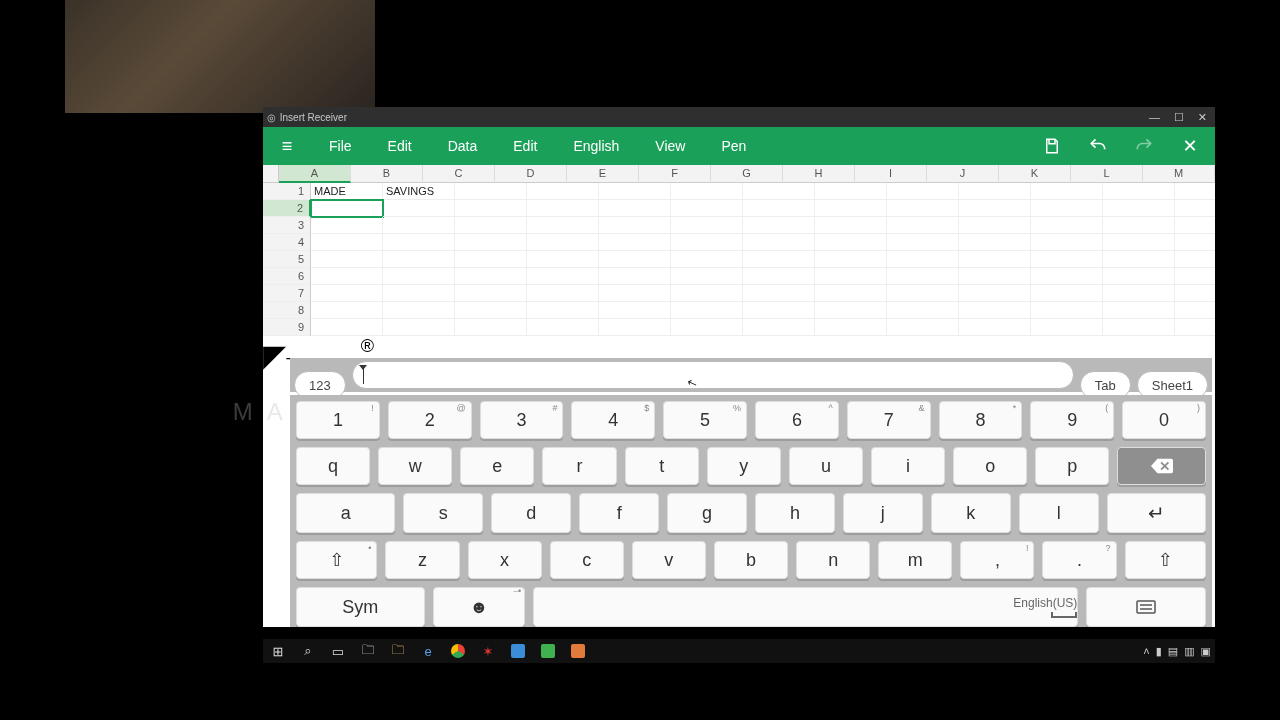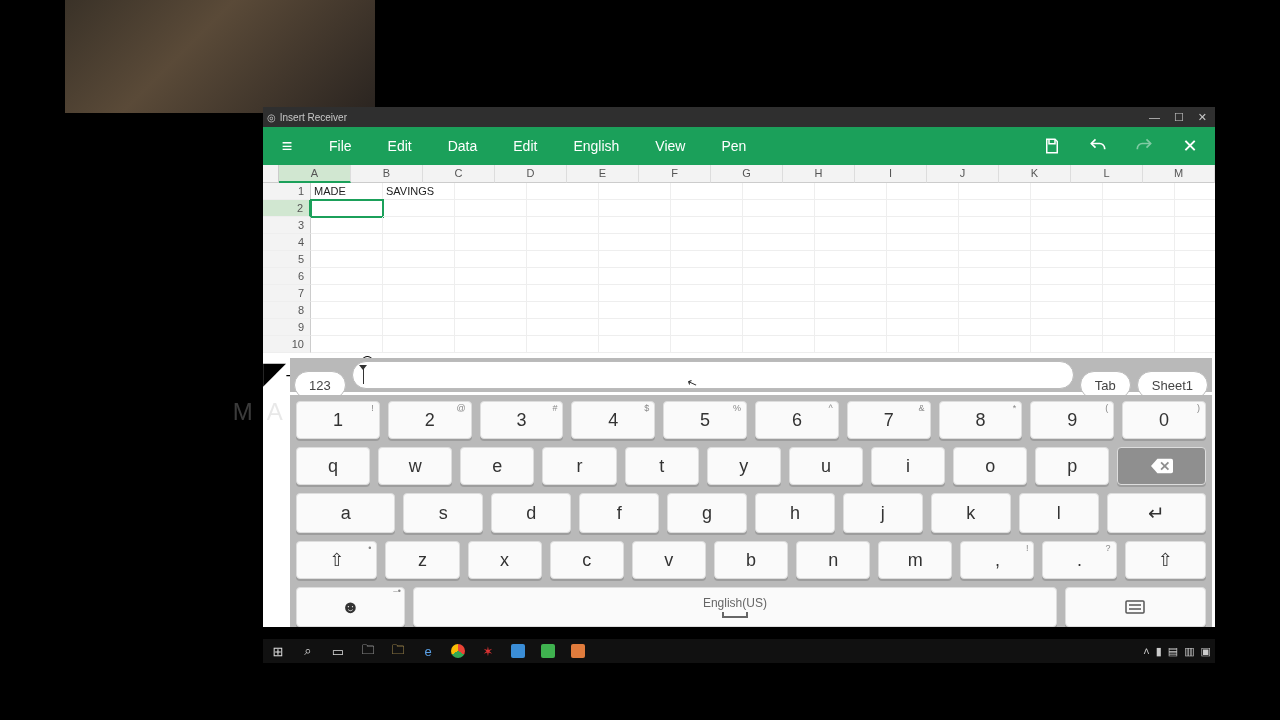--- a/index.html
+++ b/index.html
@@ -180,21 +180,21 @@
   }
   .key .sup { position:absolute; right:5px; top:1px; font-size:9px; color:#888;}
   .k-num { flex:1; }
   .k-let { flex:1; }
   .k-a { flex:1.25; }
   .k-bksp { flex:1.2; background:#8f8f8f; color:#fff; }
   .k-shift { flex:1.1; }
   .k-enter { flex:1.25; }
   .k-sym { flex:1.4; }
   .k-emoji { flex:1; }
-  .k-space { flex:6; font-size:12px; color:#666; flex-direction:column; gap:2px;}
+  .k-space { flex:6; font-size:12px; color:#666; flex-direction:column; gap:2px;align-items:flex-end;}
   .k-space .bar { width:26px; height:6px; border:2px solid #666; border-top:none;}
   .k-more { flex:1.3; }
   .row3 .key { height:40px;}
   .row5 .key { height:40px;}
 
   
   .taskbar {
     position:absolute;
     left:263px; bottom:57px;
     width:952px; height:24px;
@@ -419,36 +419,20 @@
           <div class="cell"></div>
           <div class="cell"></div>
           <div class="cell"></div>
           <div class="cell"></div>
           <div class="cell"></div>
           <div class="cell"></div>
           <div class="cell"></div>
           <div class="cell"></div>
           <div class="cell"></div>
         </div>
-      <div class="row">
-          <div class="rh">10</div>
-          <div class="cell"></div>
-          <div class="cell"></div>
-          <div class="cell"></div>
-          <div class="cell"></div>
-          <div class="cell"></div>
-          <div class="cell"></div>
-          <div class="cell"></div>
-          <div class="cell"></div>
-          <div class="cell"></div>
-          <div class="cell"></div>
-          <div class="cell"></div>
-          <div class="cell"></div>
-          <div class="cell"></div>
-        </div>
     </div>
 
     <div class="wm1">
       <span style="font-size:30px;vertical-align:4px;">◤</span><span>TechSmith</span><span style="font-size:18px;vertical-align:18px;">®</span>
     </div>
   </div>
 </div>
 
 <div class="watermark-line">MADE WITH CAMTASIA FREE TRIAL</div>
 
@@ -514,20 +498,21 @@
       <div class="key k-let">c</div>
       <div class="key k-let">v</div>
       <div class="key k-let">b</div>
       <div class="key k-let">n</div>
       <div class="key k-let">m</div>
       <div class="key k-let">,<span class="sup">!</span></div>
       <div class="key k-let">.<span class="sup">?</span></div>
       <div class="key k-shift">⇧</div>
     </div>
   <div class="krow row5" id="krow-4">
+      <div class="key k-sym">Sym</div>
       <div class="key k-emoji">☻<span class="sup" style="right:3px;top:-2px;">⎯•</span></div>
       <div class="key k-space">
         <span>English(US)</span>
         <span class="bar"></span>
       </div>
       <div class="key k-more">
         <svg width="20" height="14" viewBox="0 0 20 14" fill="none" stroke="#555" stroke-width="1.5">
           <rect x="1" y="1" width="18" height="12" rx="1"></rect>
           <line x1="4" y1="5" x2="16" y2="5"></line>
           <line x1="4" y1="9" x2="16" y2="9"></line>

